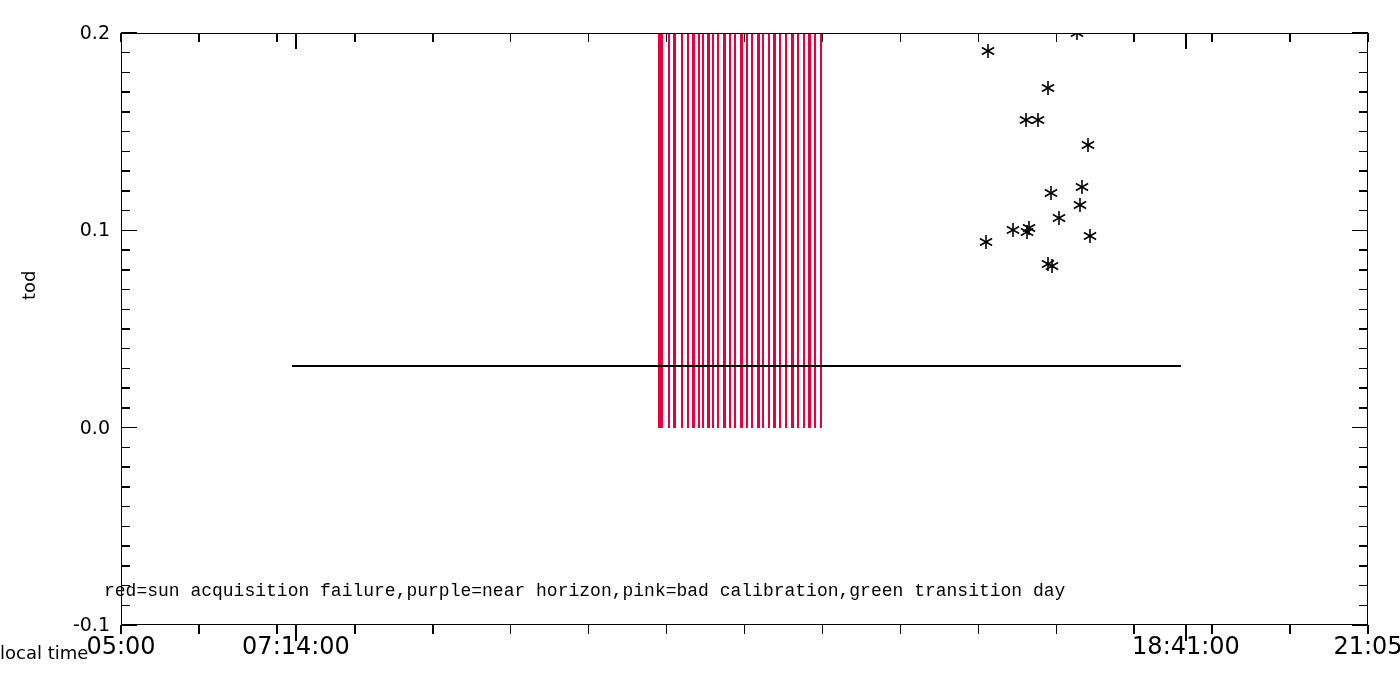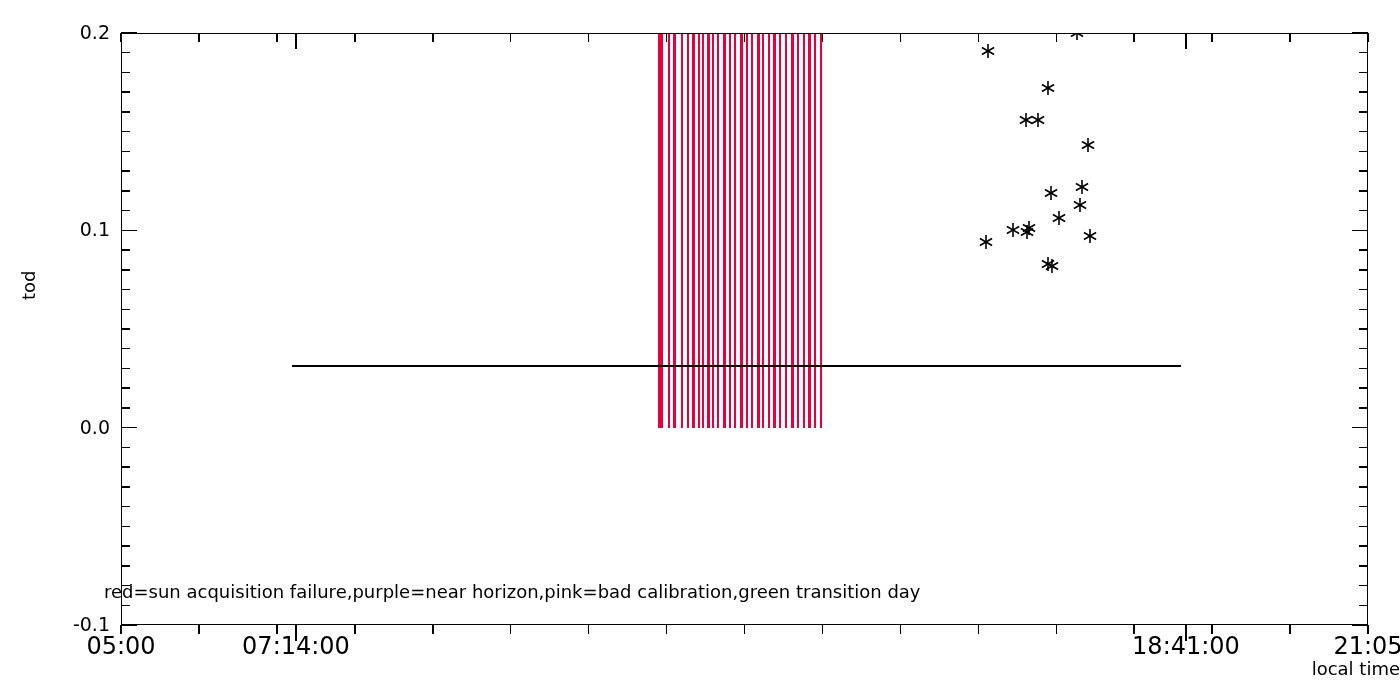--- a/index.html
+++ b/index.html
@@ -54,30 +54,30 @@
     font-size:19px;text-align:right;color:#000;
   }
   .ylab span{position:absolute;right:8px;top:-12px;white-space:nowrap;}
 
   .xlab{
     position:absolute;top:632px;font-size:24px;white-space:nowrap;
     transform:translateX(-50%);color:#000;
   }
 
   .axis-title-x{
-    position:absolute;left:0;top:658px;width:1400px;text-align:right;
+    position:absolute;left:0;top:642px;width:1400px;text-align:left;
     font-size:18px;color:#000;
   }
   .axis-title-y{
     position:absolute;left:18px;top:300px;font-size:18px;color:#000;
     transform:rotate(-90deg);transform-origin:left top;white-space:nowrap;
   }
 
   .legend-note{
-    position:absolute;left:104px;top:581px;font-size:18px;white-space:nowrap;color:#000;
+    position:absolute;left:104px;top:581px;font-size:18px;white-space:nowrap;color:#000;font-family:Liberation Mono, monospace;
   }
 </style>
 </head>
 <body>
 
 <div id="stage">
 
 
   <div class="clip">
     <div id="vlines">

